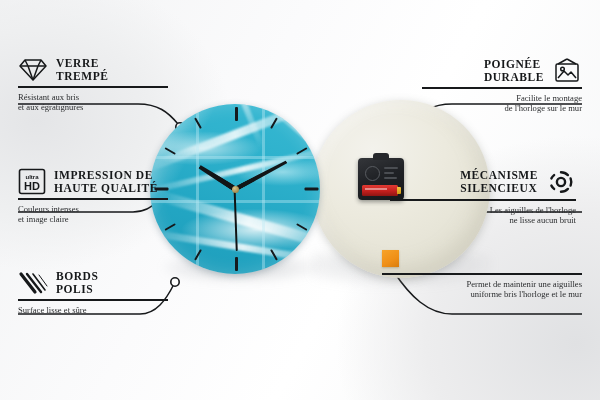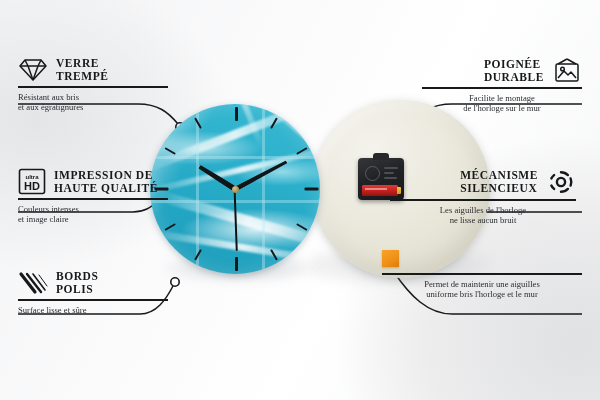--- a/index.html
+++ b/index.html
@@ -112,21 +112,21 @@
   .callout.right .head { justify-content:flex-end; }
   .title {
     font-weight:700; font-size:11.5px; line-height:12.6px; letter-spacing:.55px;
     color:#16181a; text-transform:uppercase; white-space:nowrap;
   }
   .callout.right .title { text-align:left; }
   .rule { height:1.6px; background:#17191b; margin:3px 0 4px; }
   .desc {
     font-size:8.6px; line-height:10.2px; color:#2b2d2f; white-space:nowrap;
   }
-  .callout.right .desc { text-align:center; }
+  .callout.right .desc { text-align:right; }
   .ico { flex:0 0 auto; display:block; }
 </style>
 </head>
 <body>
 
 <div class="stage">
 
   <svg class="leaders" viewBox="0 0 600 400">
     <g fill="none" stroke="#17191b" stroke-width="1.5">
 

